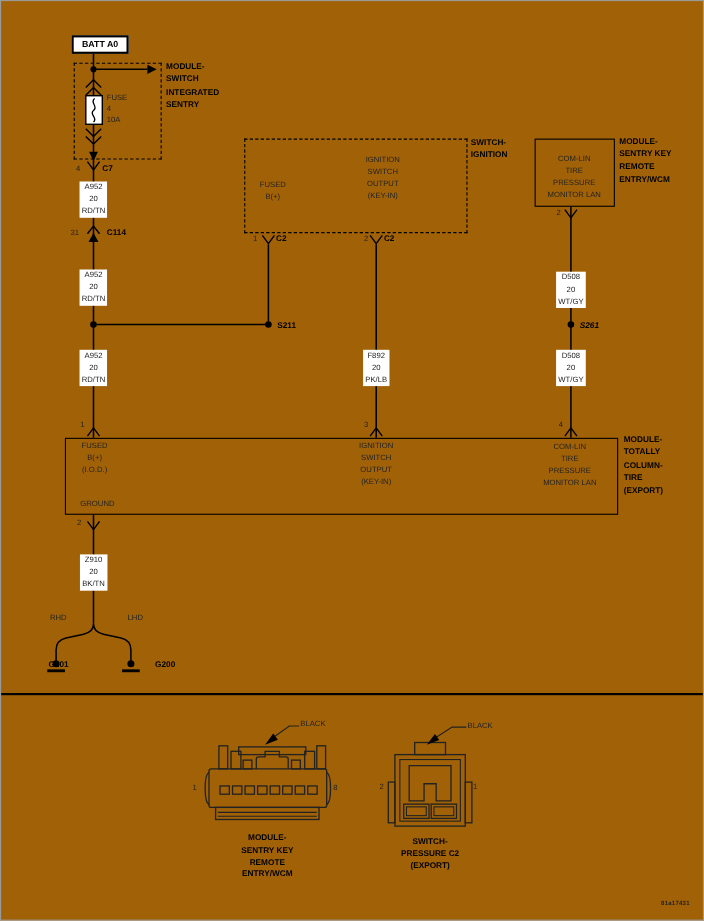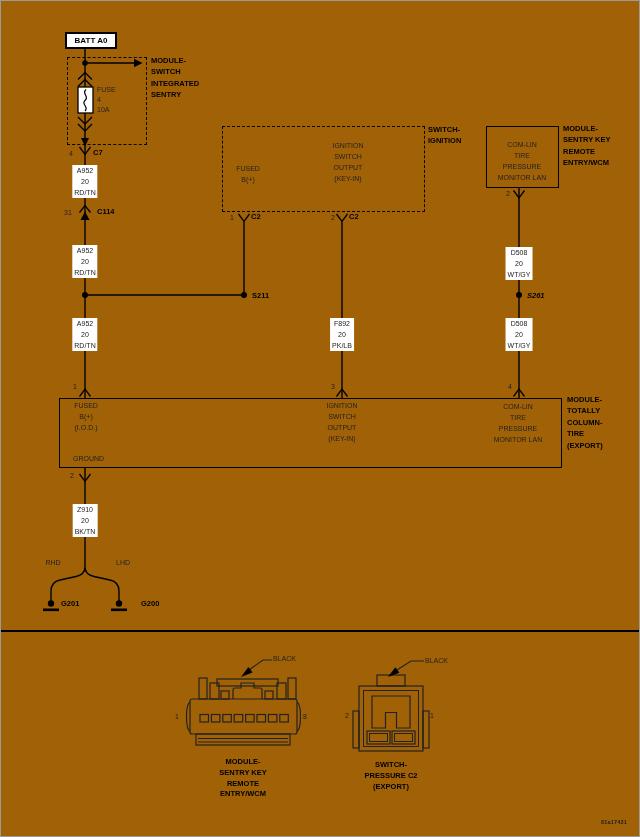--- a/index.html
+++ b/index.html
@@ -250,21 +250,21 @@
   <div class="lbl" style="left:69px;top:469px;">2</div>
 
   <div class="lbl stack" style="left:84px;top:503px;">
     <div>Z910</div>
     <div>20</div>
     <div>BK/TN</div>
   </div>
 
   <div class="lbl ctr" style="left:52px;top:556px;">RHD</div>
   <div class="lbl ctr" style="left:122px;top:556px;">LHD</div>
-  <div class="lbl b" style="left:60px;top:597px;">G201</div>
+  <div class="lbl b" style="left:43px;top:597px;">G201</div>
   <div class="lbl b" style="left:140px;top:597px;">G200</div>
 
   <div class="lbl" style="left:272px;top:652px;">BLACK</div>
   <div class="lbl" style="left:424px;top:654px;">BLACK</div>
 
   <div class="lbl" style="left:174px;top:710px;">1</div>
   <div class="lbl" style="left:302px;top:710px;">8</div>
   <div class="lbl" style="left:344px;top:709px;">2</div>
   <div class="lbl" style="left:429px;top:709px;">1</div>
 

